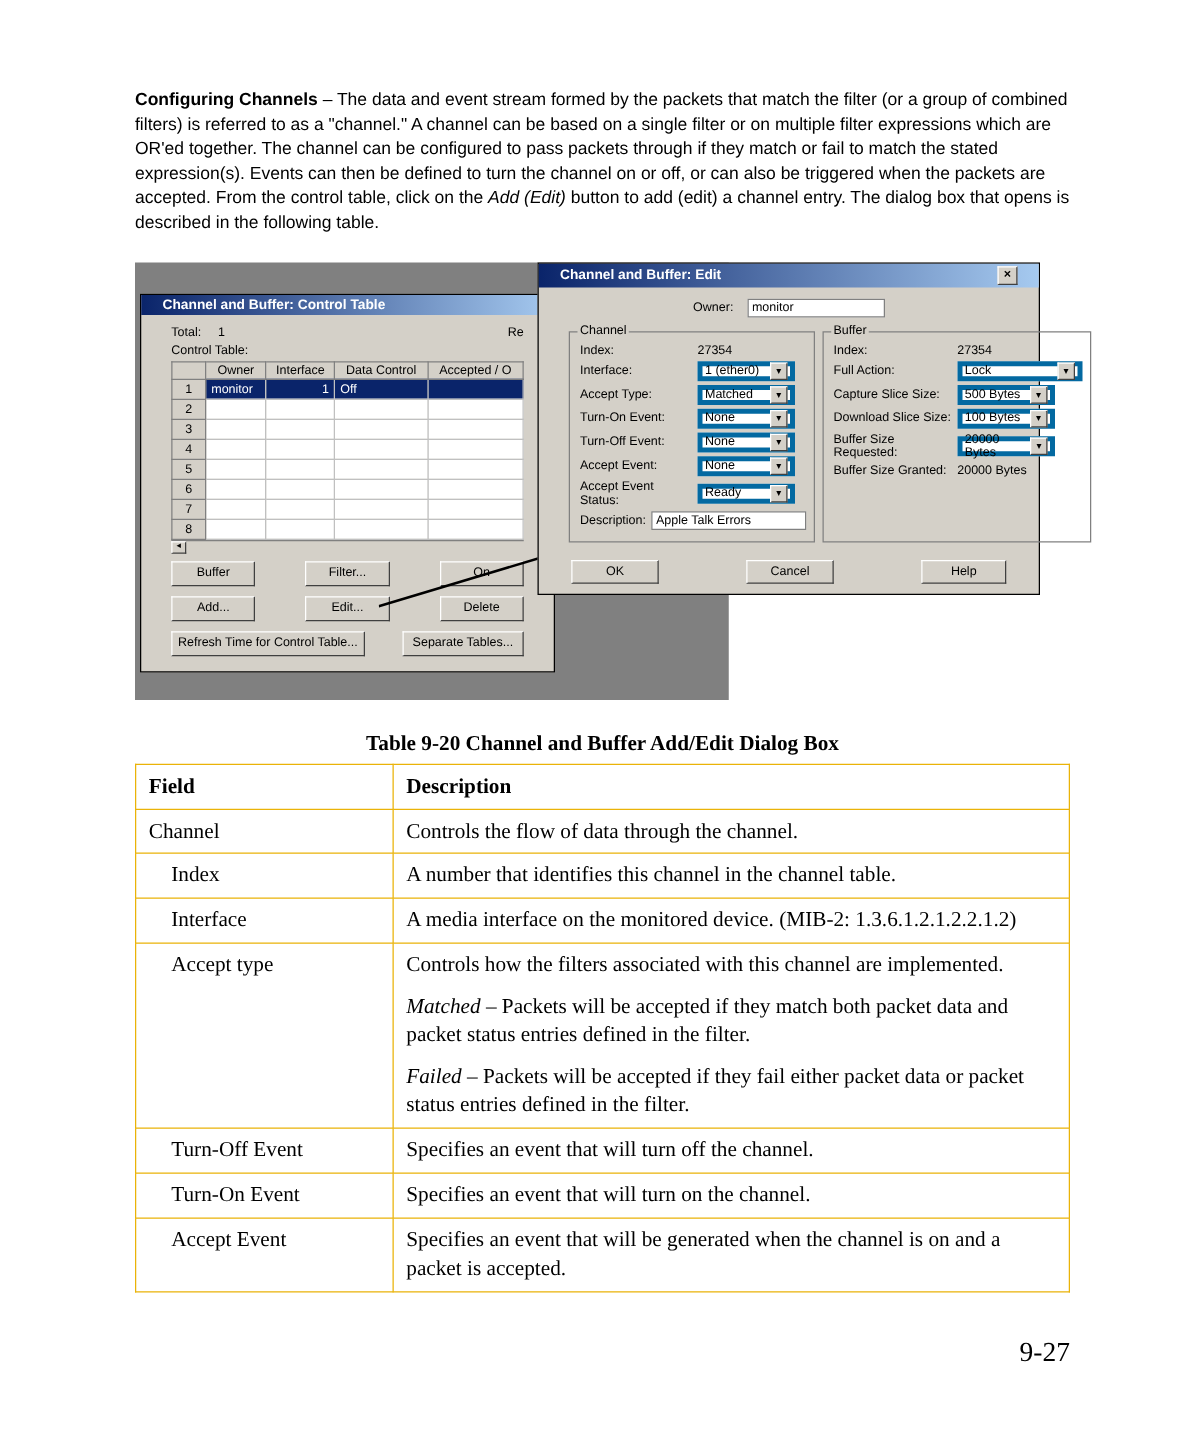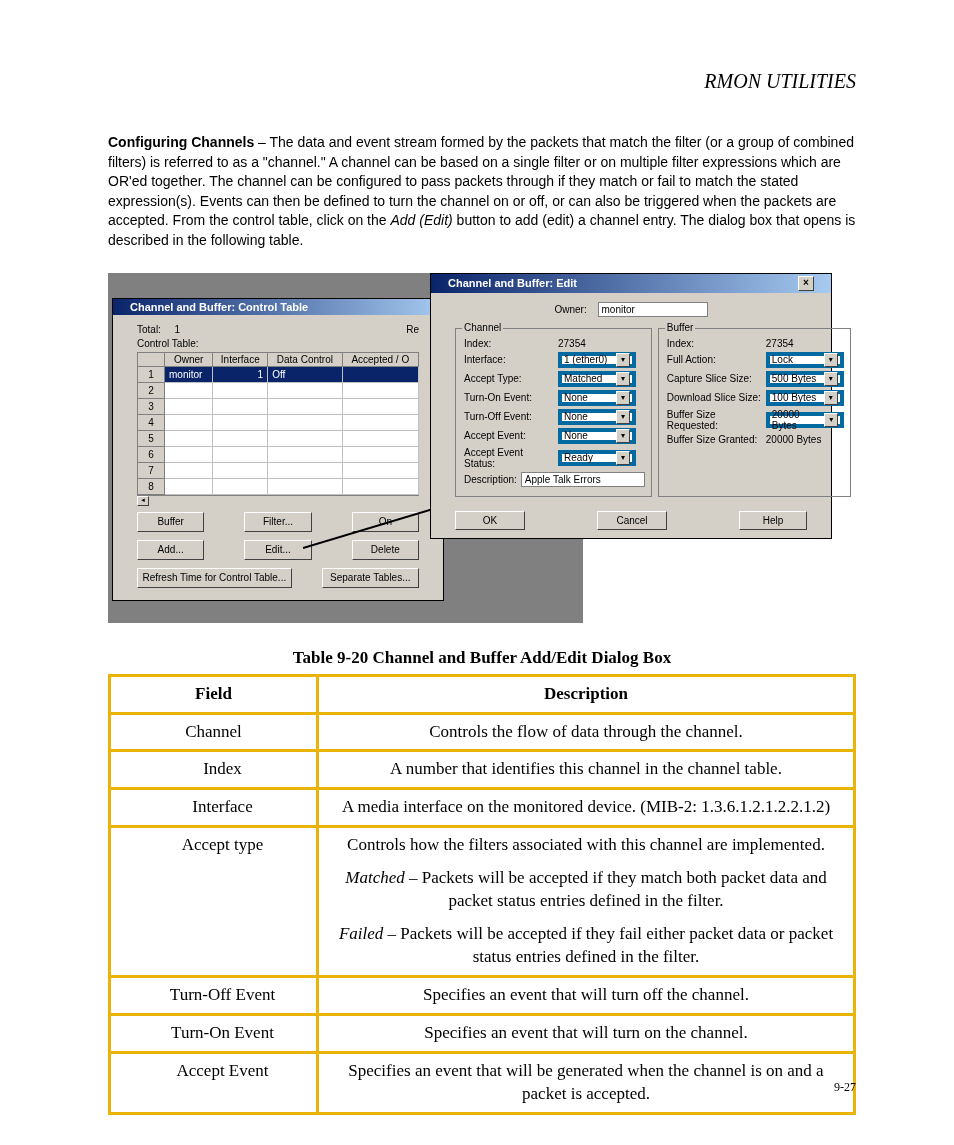--- a/index.html
+++ b/index.html
@@ -15,43 +15,42 @@
 .titlebar .x{margin-left:auto;width:14px;height:13px;background:#d4d0c8;border:1px solid #fff;border-right-color:#404040;border-bottom-color:#404040;color:#000;font-weight:bold;font-size:10px;line-height:11px;text-align:center}
 .win .pad{padding:6px 24px 8px}
 .fieldset{border:1px solid #808080;padding:6px 6px 6px 8px;position:relative;margin-top:8px}
 .fieldset .legend{position:absolute;top:-7px;left:6px;background:#d4d0c8;padding:0 2px;font-size:10px}
 .row{display:flex;align-items:center;margin:3px 0;gap:4px}
 .lbl{font-size:10px}
 .inp{border:1px solid #808080;background:#fff;height:15px;font-size:10px;padding:0 3px;box-sizing:border-box}
 .sel{border:4px solid #0369a1;background:#fff;height:16px;font-size:10px;display:flex;align-items:center;padding:0 2px;box-sizing:border-box}
 .sel .arrow{margin-left:auto;width:12px;height:12px;background:#d4d0c8;border:1px solid #fff;border-right-color:#404040;border-bottom-color:#404040;display:flex;align-items:center;justify-content:center;font-size:8px;line-height:8px}
 .btn{border:1px solid #fff;border-right-color:#404040;border-bottom-color:#404040;background:#d4d0c8;height:19px;font-size:10px;display:flex;align-items:center;justify-content:center;padding:0 6px;box-sizing:border-box}
-.btn-row{display:flex;justify-content:space-between;gap:45px;margin-top:14px}
+.btn-row{display:flex;justify-content:center;gap:70px;margin-top:14px}
 
 .gridhead th{background:#d4d0c8;border:1px solid #808080;font-weight:normal;font-size:10px;padding:1px 4px}
 .gridhead td{border:1px solid #c0c0c0;font-size:10px;padding:1px 4px;background:#fff;height:13px}
 .gridhead td.rowhdr{background:#d4d0c8;border:1px solid #808080;text-align:center;width:18px}
 .selrow td.cell{background:#0a246a;color:#fff}
 .ctrl-btn-row{display:flex;gap:40px;margin:8px 0 4px}
 .mini-btn{border:1px solid #fff;border-right-color:#404040;border-bottom-color:#404040;background:#d4d0c8;height:18px;width:80px;font-size:10px;display:flex;align-items:center;justify-content:center}
 
 .arrow-svg{position:absolute;pointer-events:none}
 
 .tbl-caption{text-align:center;font-weight:bold;font-size:17px;font-family:Georgia,serif;margin:14px 0 6px}
 table.desc{border-collapse:collapse;width:100%;font-family:Georgia,serif;font-size:17px}
-table.desc th,table.desc td{border:3px solid #eab308;padding:6px 10px;text-align:center;vertical-align:top;line-height:1.35}
+table.desc th,table.desc td{border:1px solid #eab308;padding:6px 10px;text-align:left;vertical-align:top;line-height:1.35}
 table.desc th{font-weight:bold}
 .indent{padding-left:18px;display:inline-block}
-.pagenum{position:absolute;bottom:50px;right:98px;font-size:12px;font-family:Georgia,serif}
+.pagenum{position:absolute;bottom:50px;right:98px;font-size:22px;font-family:Georgia,serif}
 </style>
 </head>
 <body>
 <div class="page">
 
-<div class="running-head">RMON UTILITIES</div>
 
 <p class="body-para">
   <b>Configuring Channels</b><span> – The data and event stream formed by the packets that match the filter (or a group of combined filters) is referred to as a "channel." A channel can be based on a single filter or on multiple filter expressions which are OR'ed together. The channel can be configured to pass packets through if they match or fail to match the stated expression(s). Events can then be defined to turn the channel on or off, or can also be triggered when the packets are accepted. From the control table, click on the </span><i>Add (Edit)</i><span> button to add (edit) a channel entry. The dialog box that opens is described in the following table.</span>
 </p>
 
 <div class="figure-area">
 
   <div style="position:absolute;left:0;top:0;width:475px;height:350px;background:#808080"></div>
 
   <div class="win" style="left:4px;top:25px;width:330px">
@@ -222,21 +221,21 @@
         </div>
 
         <div class="fieldset" style="flex:1">
           <span class="legend">Buffer</span>
           <div class="row">
                 <span class="lbl" style="width:95px">Index:</span>
                 <span>27354</span>
               </div>
           <div class="row">
                 <span class="lbl" style="width:95px">Full Action:</span>
-                <div class="sel" style="width:78px">
+                <div class="sel" style="width:100px">
                   <span>Lock</span>
                   <span class="arrow">▾</span>
                 </div>
               </div>
           <div class="row">
                 <span class="lbl" style="width:95px">Capture Slice Size:</span>
                 <div class="sel" style="width:78px">
                   <span>500 Bytes</span>
                   <span class="arrow">▾</span>
                 </div>

